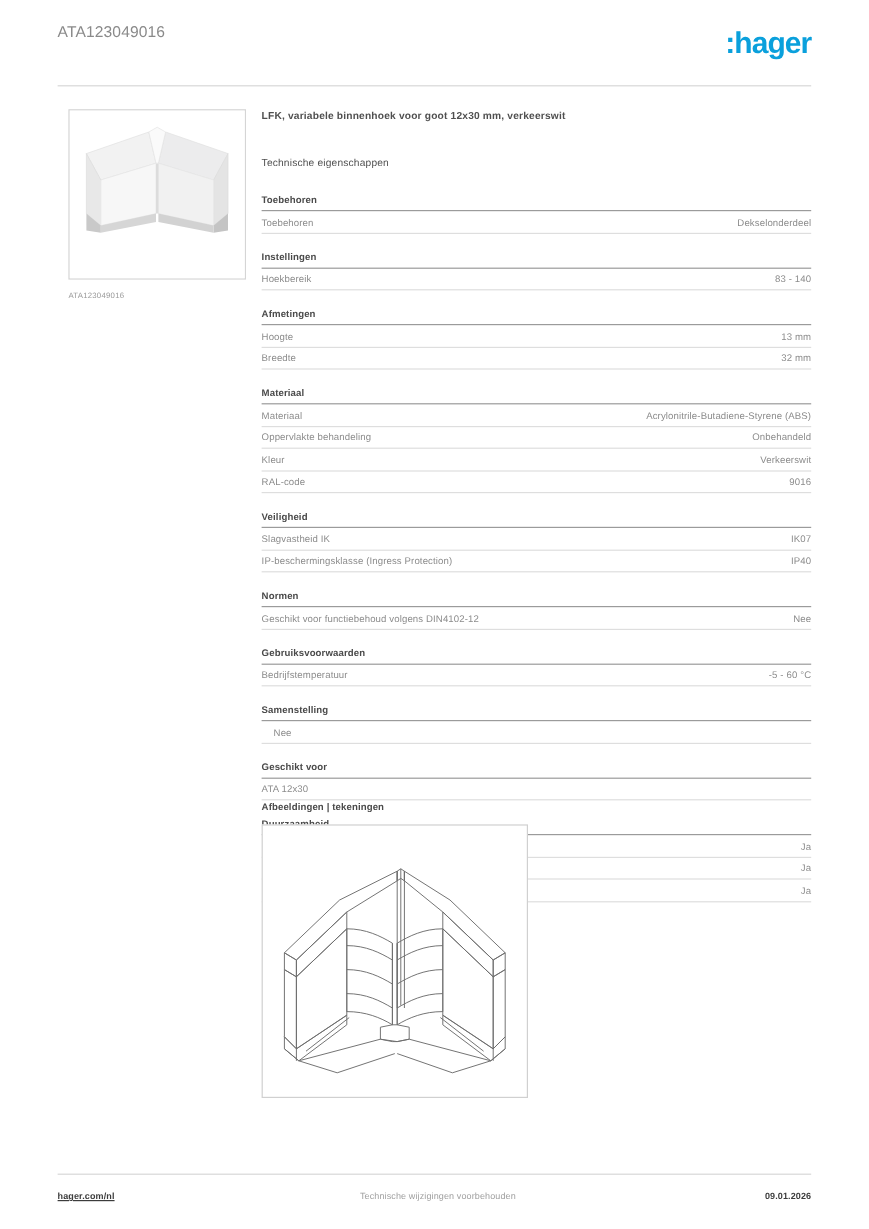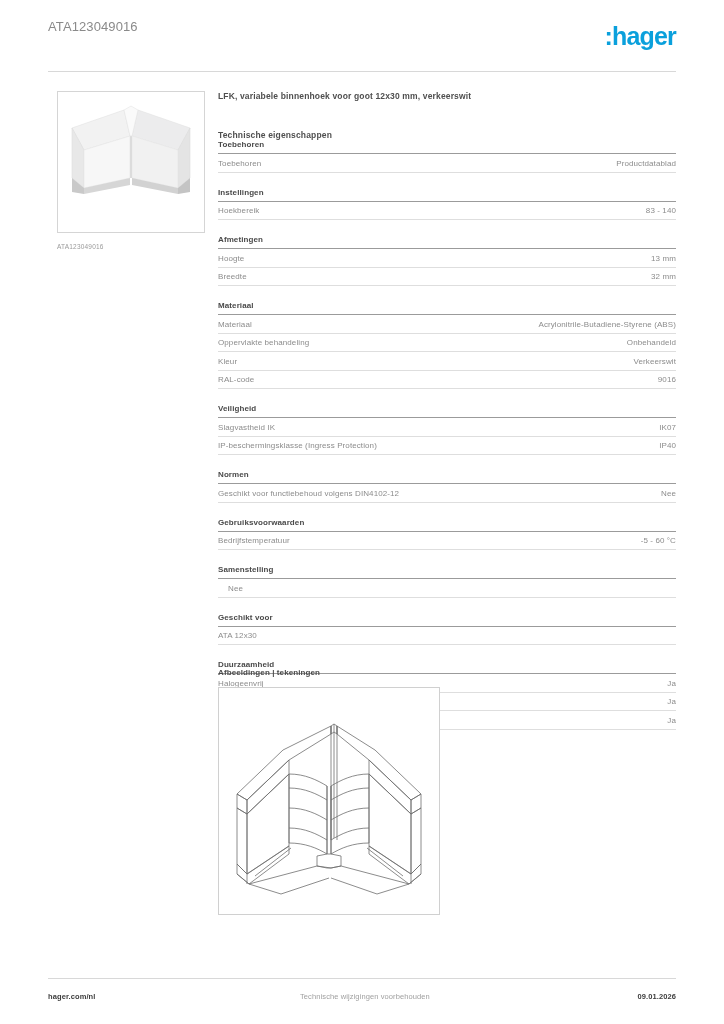--- a/index.html
+++ b/index.html
@@ -96,23 +96,24 @@
   }
   .product-name {
     font-size: 8.5px;
     font-weight: bold;
     color: #4f4f4f;
     letter-spacing: 0.15px;
     margin-bottom: 29px;
   }
   .tech-heading {
     font-size: 8.5px;
-    font-weight: bold;
+    font-weight: normal;
     color: #4f4f4f;
     letter-spacing: 0.15px;
+    margin-bottom: 22px;
   }
 
   .section {
     margin-bottom: 15px;
   }
   .section-title {
     font-size: 8px;
     font-weight: bold;
     color: #4a4a4a;
     letter-spacing: 0.1px;
@@ -182,20 +183,21 @@
     width: 628px;
     display: flex;
     justify-content: space-between;
     align-items: baseline;
     font-size: 7.5px;
   }
   .footer-left {
     font-weight: bold;
     color: #3c3c3c;
     letter-spacing: 0.1px;
+    text-decoration: underline;
   }
   .footer-center {
     color: #a0a0a0;
     letter-spacing: 0.1px;
     position: absolute;
     left: 252px;
   }
   .footer-right {
     font-weight: bold;
     color: #3c3c3c;
@@ -239,21 +241,21 @@
   <div class="photo-caption">ATA123049016</div>
 
   <div class="content">
     <div class="product-name">LFK, variabele binnenhoek voor goot 12x30 mm, verkeerswit</div>
     <div class="tech-heading">Technische eigenschappen</div>
     <div id="sections-container">
         <div class="section">
           <div class="section-title">Toebehoren</div>
           <div class="spec-row">
             <span class="spec-label">Toebehoren</span>
-            <span class="spec-value">Productdatablad</span>
+            <span class="spec-value">Dekselonderdeel</span>
           </div>
         </div>
         <div class="section">
           <div class="section-title">Instellingen</div>
           <div class="spec-row">
             <span class="spec-label">Hoekbereik</span>
             <span class="spec-value">83 - 140</span>
           </div>
         </div>
         <div class="section">

